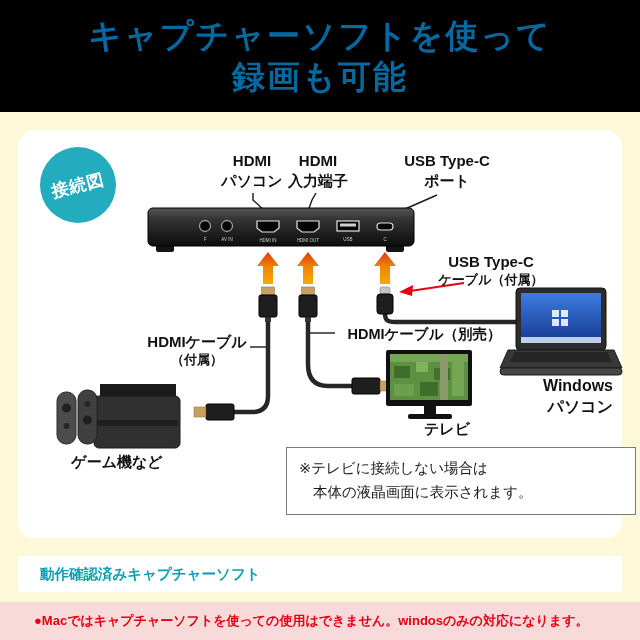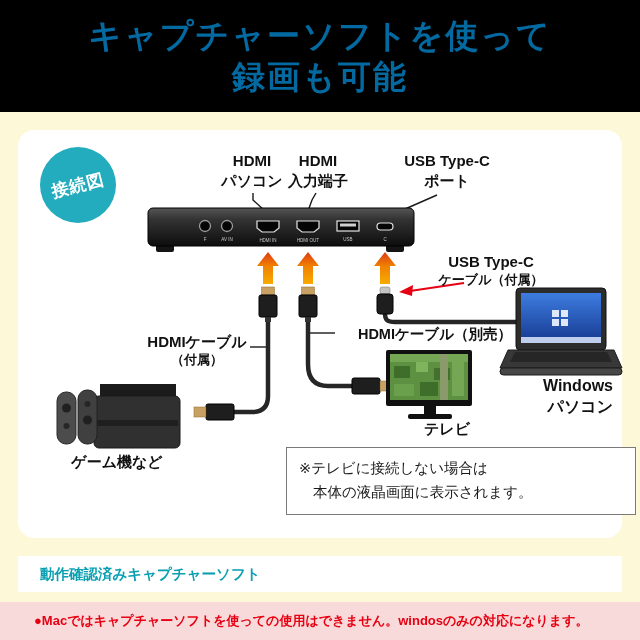--- a/index.html
+++ b/index.html
@@ -22,21 +22,21 @@
   .badge span{font-size:17px;font-weight:800;transform:rotate(-14deg);letter-spacing:1px;}
 
   
   .lbl{position:absolute;font-weight:800;color:#111;text-align:center;line-height:1.3;}
   .lbl .sm{font-size:13px;}
   .lbl-hdmi-in{left:220px;top:151px;width:64px;font-size:15px;}
   .lbl-hdmi-out{left:286px;top:151px;width:64px;font-size:15px;}
   .lbl-usbc-port{left:399px;top:151px;width:96px;font-size:15px;}
   .lbl-usbc-cable{left:428px;top:252px;width:126px;font-size:15px;}
   .lbl-hdmi-inc{left:146px;top:332px;width:102px;font-size:15px;}
-  .lbl-hdmi-sep{left:337px;top:325px;width:175px;font-size:14.5px;text-align:right;}
+  .lbl-hdmi-sep{left:337px;top:325px;width:175px;font-size:14.5px;text-align:center;}
   .lbl-pc{left:509px;top:376px;width:104px;font-size:16px;text-align:right;}
   .lbl-tv{left:390px;top:419px;width:80px;font-size:15px;text-align:right;}
   .lbl-console{left:55px;top:452px;width:124px;font-size:15px;}
 
   
   .note{position:absolute;left:286px;top:447px;width:324px;background:#fff;border:1.5px solid #7a7a7a;
         padding:9px 12px;font-size:14.5px;line-height:1.65;color:#1a1a1a;}
   .note .indent{padding-left:14px;}
 
   

